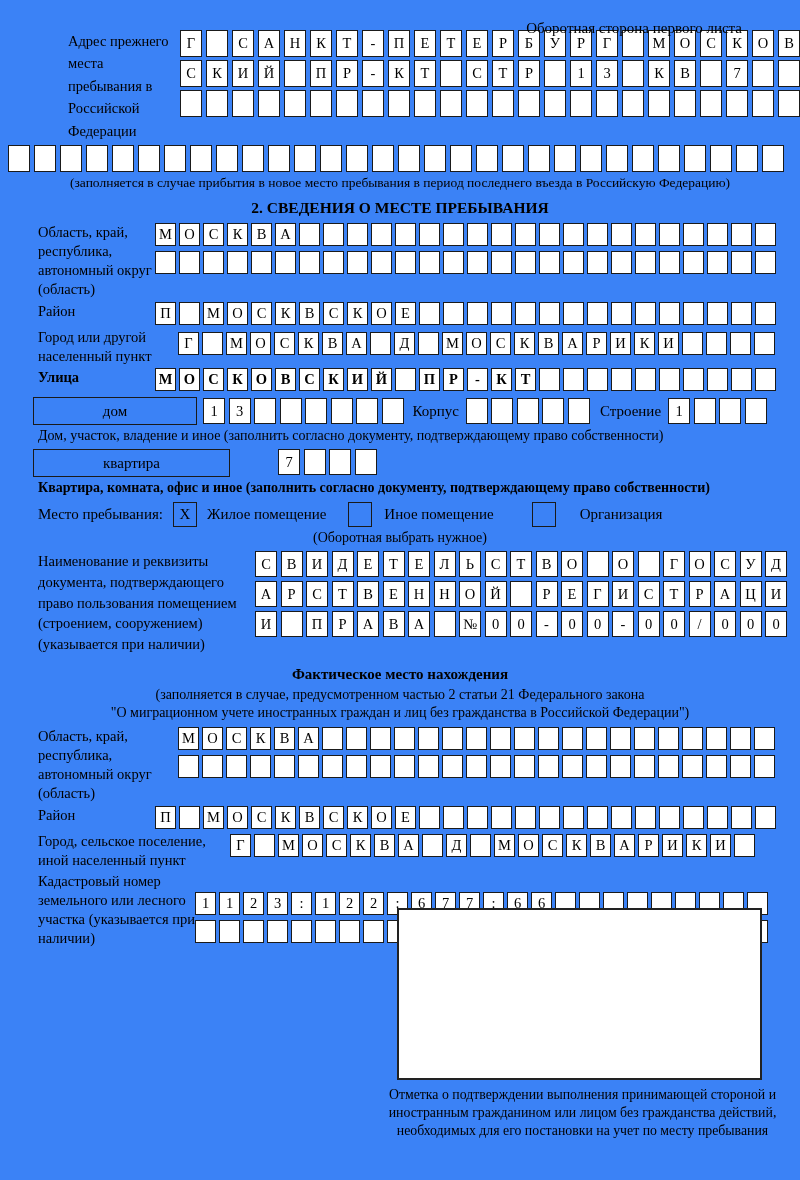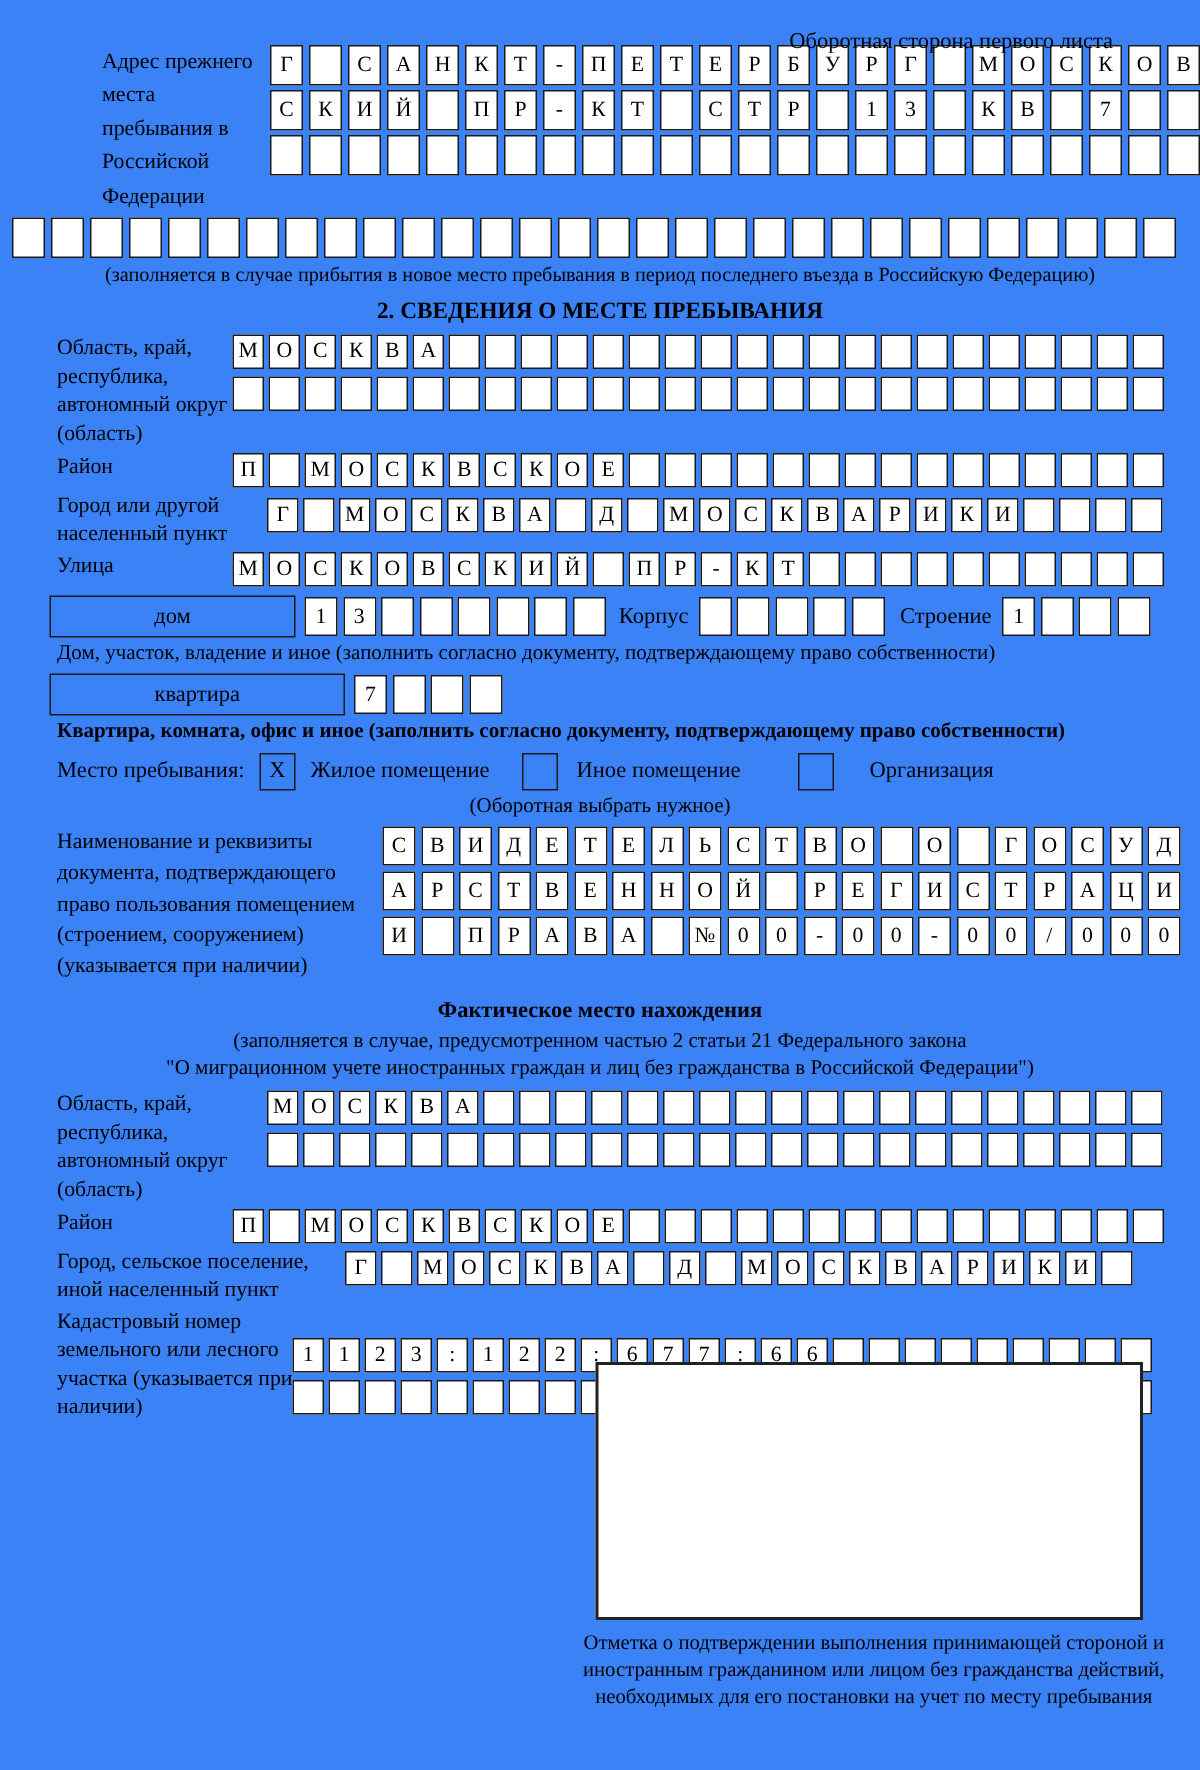--- a/index.html
+++ b/index.html
@@ -277,21 +277,21 @@
           <div class="cell">И</div>
           <div class="cell">К</div>
           <div class="cell">И</div>
           <div class="cell"></div>
           <div class="cell"></div>
           <div class="cell"></div>
           <div class="cell"></div>
         </div>
     </div>
 
-    <div class="frow" style="margin-top:3px;">
+    <div class="frow" style="margin-top:3px;font-weight:bold;">
       <div class="lbl" style="width:117px;">Улица</div>
       <div class="cells sz-b">
           <div class="cell">М</div>
           <div class="cell">О</div>
           <div class="cell">С</div>
           <div class="cell">К</div>
           <div class="cell">О</div>
           <div class="cell">В</div>
           <div class="cell">С</div>
           <div class="cell">К</div>
@@ -339,21 +339,21 @@
       <div class="lbl" style="margin-left:10px;font-size:15px;">Строение</div>
       <div class="cells sz-c" style="margin-left:7px;">
           <div class="cell">1</div>
           <div class="cell"></div>
           <div class="cell"></div>
           <div class="cell"></div>
         </div>
     </div>
     <div class="caption" style="margin-left:38px;margin-top:3px;font-size:14px;">Дом, участок, владение и иное (заполнить согласно документу, подтверждающему право собственности)</div>
 
-    <div style="display:flex;align-items:center;margin-left:33px;margin-top:5px;">
+    <div style="display:flex;align-items:flex-start;margin-left:33px;margin-top:5px;gap:42px;">
       <div class="bigbox" style="width:197px;">квартира</div>
       <div class="cells sz-c" style="margin-left:6px;">
           <div class="cell">7</div>
           <div class="cell"></div>
           <div class="cell"></div>
           <div class="cell"></div>
         </div>
     </div>
     <div class="caption" style="margin-left:38px;margin-top:3px;font-size:14px;font-weight:bold;">Квартира, комната, офис и иное (заполнить согласно документу, подтверждающему право собственности)</div>
 

